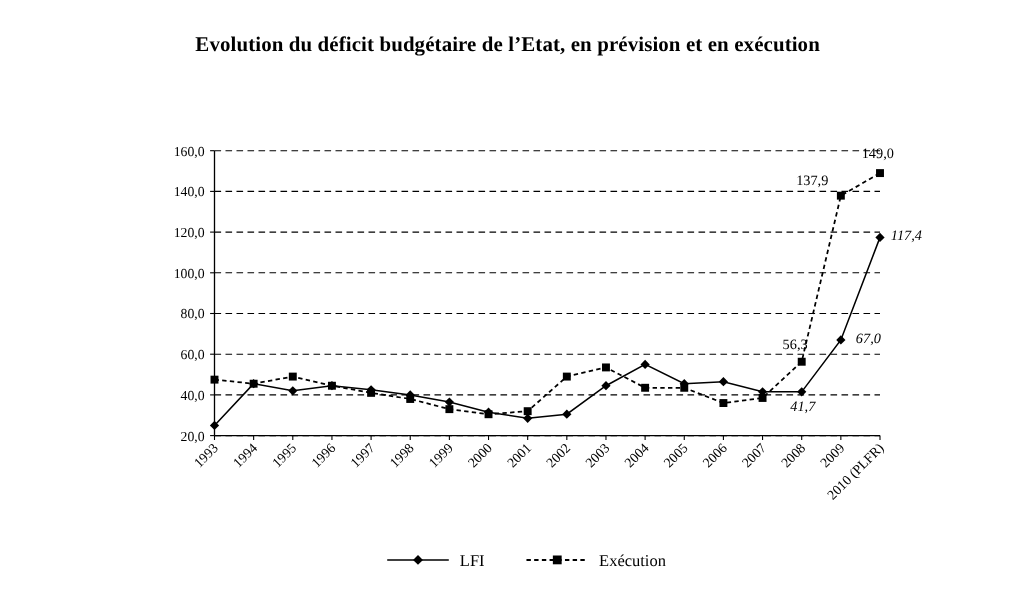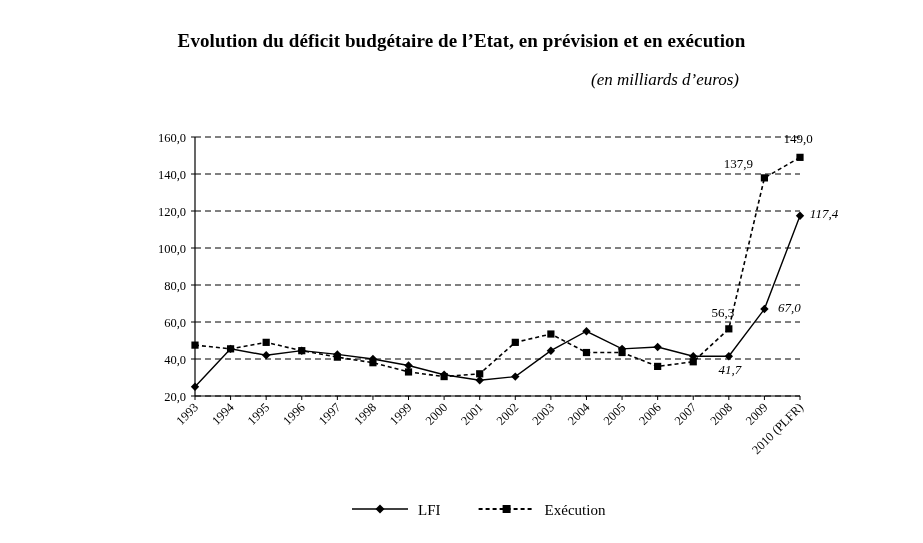--- a/index.html
+++ b/index.html
@@ -74,21 +74,20 @@
     font-size: 15px;
     fill: #000;
   }
 </style>
 </head>
 <body>
 
 <div class="page">
 
   <div id="chart-title">Evolution du déficit budgétaire de l’Etat, en prévision et en exécution</div>
-  <div id="chart-subtitle">(en milliards d’euros)</div>
 
   <div id="plot-area-wrap">
     <svg class="chart" width="923" height="543" viewBox="0 0 923 543">
       <g id="gridlines">
           <line x1="195" y1="396" x2="800" y2="396" stroke="#000" stroke-width="1" stroke-dasharray="6,4"></line>
           <line x1="195" y1="359" x2="800" y2="359" stroke="#000" stroke-width="1" stroke-dasharray="6,4"></line>
           <line x1="195" y1="322" x2="800" y2="322" stroke="#000" stroke-width="1" stroke-dasharray="6,4"></line>
           <line x1="195" y1="285" x2="800" y2="285" stroke="#000" stroke-width="1" stroke-dasharray="6,4"></line>
           <line x1="195" y1="248" x2="800" y2="248" stroke="#000" stroke-width="1" stroke-dasharray="6,4"></line>
           <line x1="195" y1="211" x2="800" y2="211" stroke="#000" stroke-width="1" stroke-dasharray="6,4"></line>

